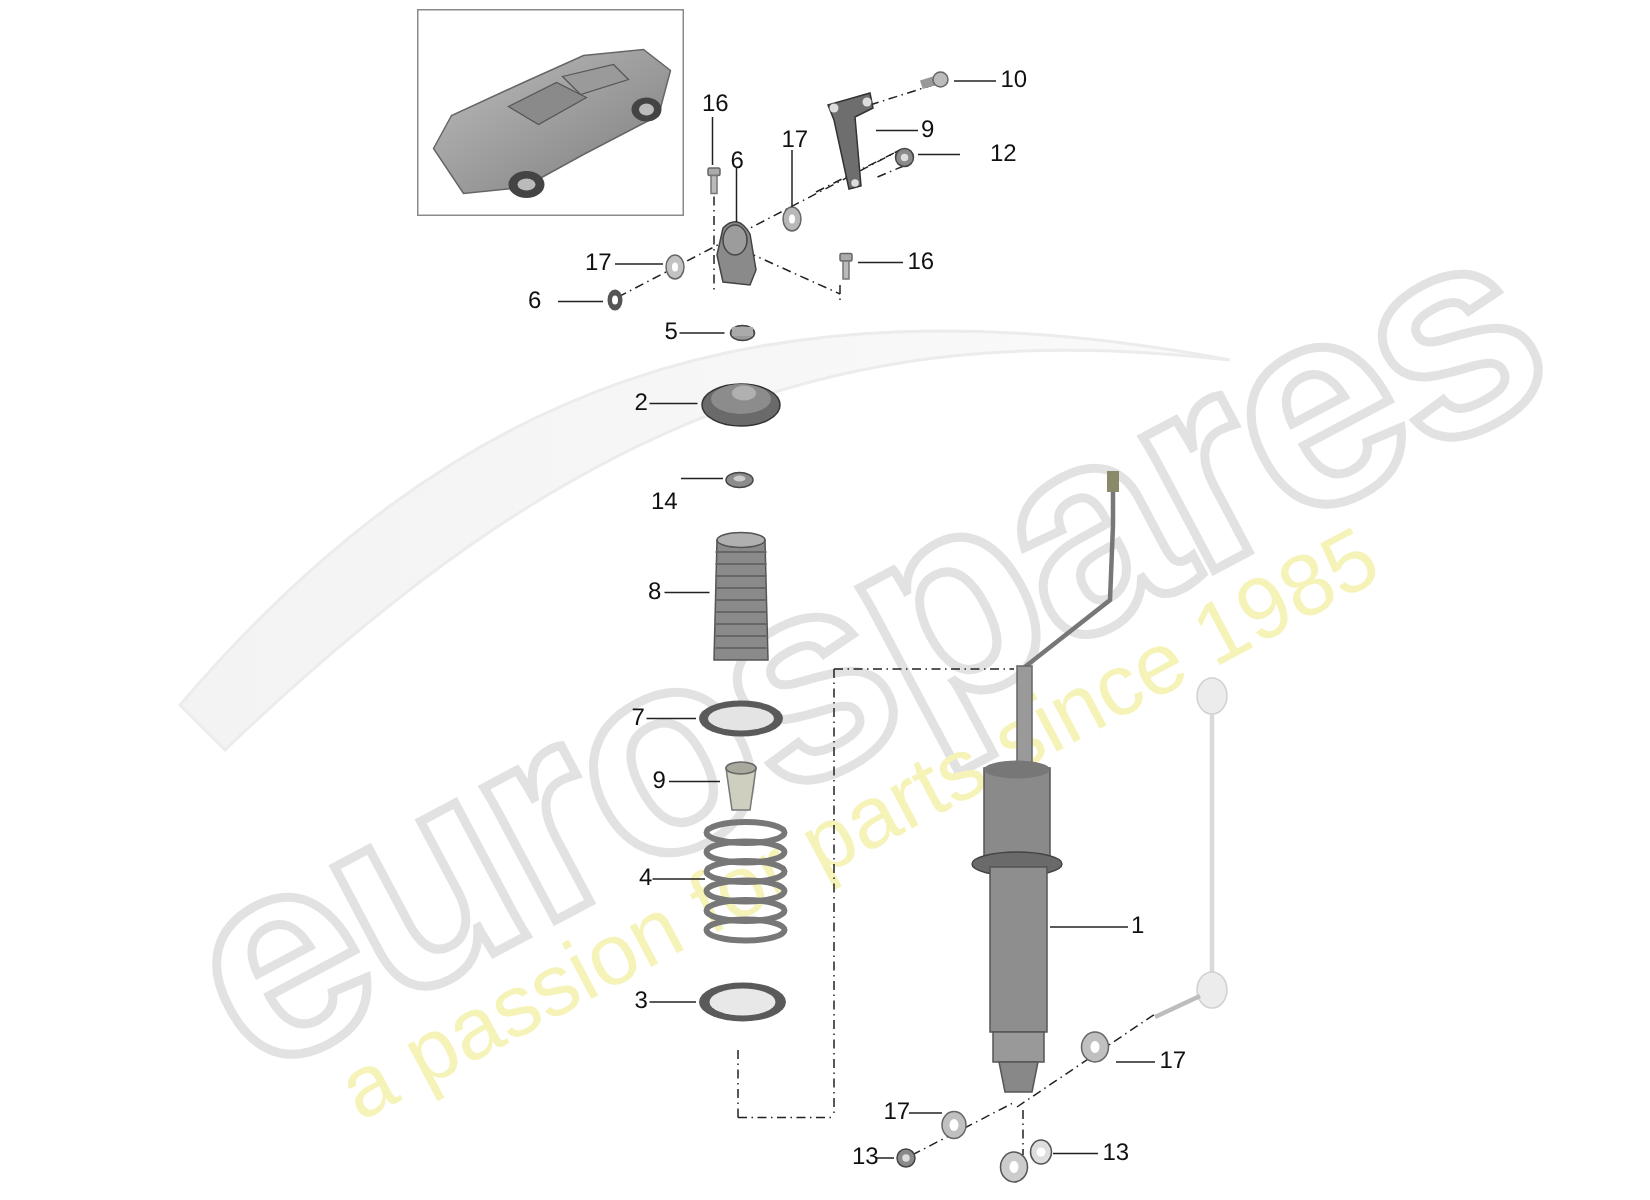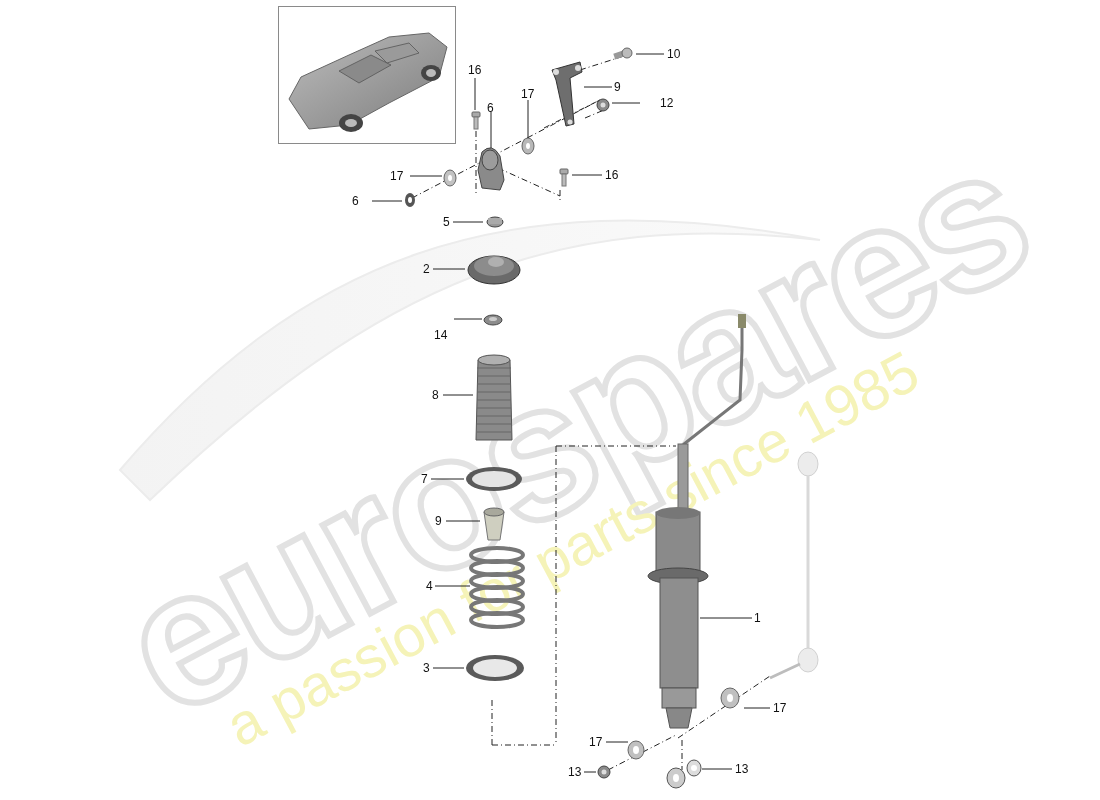--- a/index.html
+++ b/index.html
@@ -1,19 +1,19 @@
 <!DOCTYPE html>
 <html><head>
   <meta charset="utf-8">
   <style>
     html, body { margin: 0; padding: 0; background: #ffffff; }
     body { width: 1100px; height: 800px; position: relative; overflow: hidden;
            font-family: "Liberation Sans", sans-serif; }
     #canvas { position: absolute; left: 0; top: 0; width: 1100px; height: 800px; }
-    .callout { position: absolute; font-size: 12px; color: #111; line-height: 12px; }
+    .callout { position: absolute; font-size: 16px; color: #111; line-height: 12px; }
     .thumb { position: absolute; left: 278px; top: 6px; width: 176px; height: 136px;
              border: 1px solid #8a8a8a; background: #fff; }
   </style>
 </head>
 <body>
 
 <div id="canvas">
 
   <svg width="1100" height="800" style="position:absolute;left:0;top:0">
     <defs>

